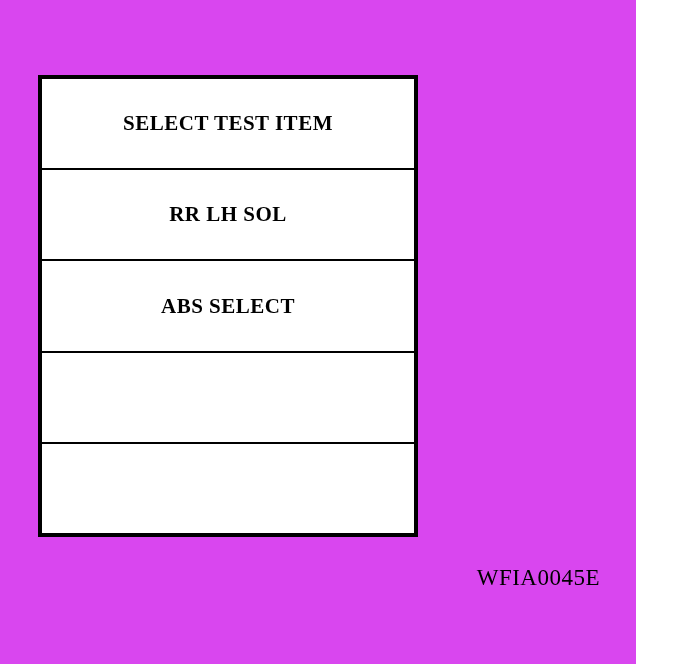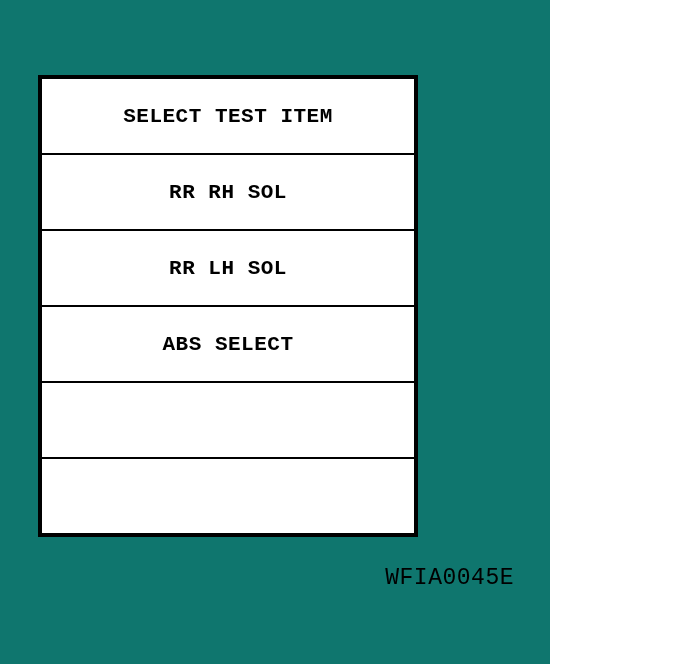--- a/index.html
+++ b/index.html
@@ -2,24 +2,24 @@
 <html><head>
 <meta charset="utf-8">
 <style>
   html, body {
     margin: 0;
     padding: 0;
     background: #ffffff;
   }
   .page {
     position: relative;
-    width: 550px;
+    width: 636px;
     height: 664px;
-    background: #0f766e;
-    font-family: Liberation Mono, monospace;
+    background: #d946ef;
+    font-family: Liberation Serif, serif;
     overflow: hidden;
   }
   .screen-menu {
     position: absolute;
     left: 38px;
     top: 75px;
     width: 380px;
     height: 462px;
     box-sizing: border-box;
     border: 4px solid #000000;
@@ -52,21 +52,20 @@
     letter-spacing: 0.5px;
   }
 </style>
 </head>
 <body>
 
 <div class="page">
 
   <div class="screen-menu">
     <div class="menu-row">SELECT TEST ITEM</div>
-    <div class="menu-row">RR RH SOL</div>
     <div class="menu-row">RR LH SOL</div>
     <div class="menu-row">ABS SELECT</div>
     <div class="menu-row"></div>
     <div class="menu-row"></div>
   </div>
 
   <div class="figure-code">WFIA0045E</div>
 
 </div>
 

